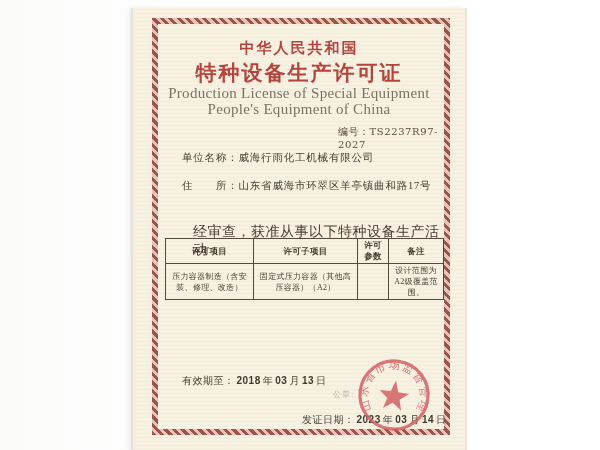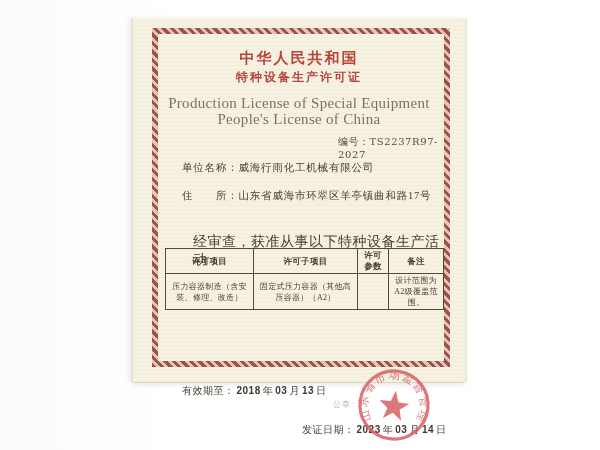--- a/index.html
+++ b/index.html
@@ -2,36 +2,36 @@
 <html><head>
 <meta charset="utf-8">
 <style>
   html,body{margin:0;padding:0;background:#ffffff;}
   .stage{
     position:relative;width:600px;height:450px;overflow:hidden;
     background:linear-gradient(90deg,#fbfbfa 0%,#ffffff 30%,#ffffff 100%);
     font-family:"Liberation Serif","DejaVu Serif",serif;
   }
   .paper{
-    position:absolute;left:133px;top:18px;width:332px;height:364px;
+    position:absolute;left:133px;top:8px;width:332px;height:442px;
     background:
       repeating-linear-gradient(0deg, rgba(120,110,90,0.035) 0 1px, rgba(0,0,0,0) 1px 4px),
       #f7f1e2;
     box-shadow:-2px 0 0 #e6e2d7,-5px 0 5px rgba(0,0,0,0.06),
                2px 0 0 #eae6db, 0 1px 0 #e2ddd1, 0 3px 6px rgba(0,0,0,0.08);
   }
   .frame{
     position:absolute;left:19px;top:10px;right:15px;bottom:15px;
     border:6px solid #a0564b;
     border-image:repeating-linear-gradient(45deg,#9e5348 0 3px,#e3c4ba 3px 6px) 6;
   }
   .ctr{position:absolute;left:0;width:100%;text-align:center;}
   .title-zh{color:#b5443c;font-weight:bold;}
   .t1{top:31px;font-size:15px;letter-spacing:2px;}
-  .t2{top:51px;font-size:12px;letter-spacing:2px;}
+  .t2{top:51px;font-size:21px;letter-spacing:2px;}
   .title-en{color:#7b7265;font-size:15px;letter-spacing:0.3px;}
   .e1{top:77px;}
   .e2{top:93px;}
   .lic-no{position:absolute;left:205px;top:117px;font-size:10px;color:#584a3f;letter-spacing:0.5px;}
   .lic-no .num{font-family:"DejaVu Serif",serif;letter-spacing:0.6px;}
   .field{position:absolute;left:49px;font-size:10.5px;color:#4a4136;letter-spacing:0.8px;white-space:nowrap;}
   .f0{top:143px;}
   .f1{top:171px;}
   .f2{top:193px;}
   .approval{position:absolute;left:60px;top:215px;font-size:14px;color:#4a4136;letter-spacing:0.5px;}
@@ -59,21 +59,21 @@
 <body>
 
 <div class="stage">
   <div class="paper">
 
     <div class="frame"></div>
 
     <div class="ctr t1 title-zh">中华人民共和国</div>
     <div class="ctr t2 title-zh">特种设备生产许可证</div>
     <div class="ctr e1 title-en">Production License of Special Equipment</div>
-    <div class="ctr e2 title-en">People's License of China</div>
+    <div class="ctr e2 title-en">People's Equipment of China</div>
 
     <div class="lic-no">
       <span>编号：</span><span class="num">TS2237R97-2027</span>
     </div>
 
     <div class="field f0">
       <span>单位名称：</span><span>威海行雨化工机械有限公司</span>
     </div>
     <div class="field f1">
       <span>住　　所：</span><span>山东省威海市环翠区羊亭镇曲和路17号</span>

